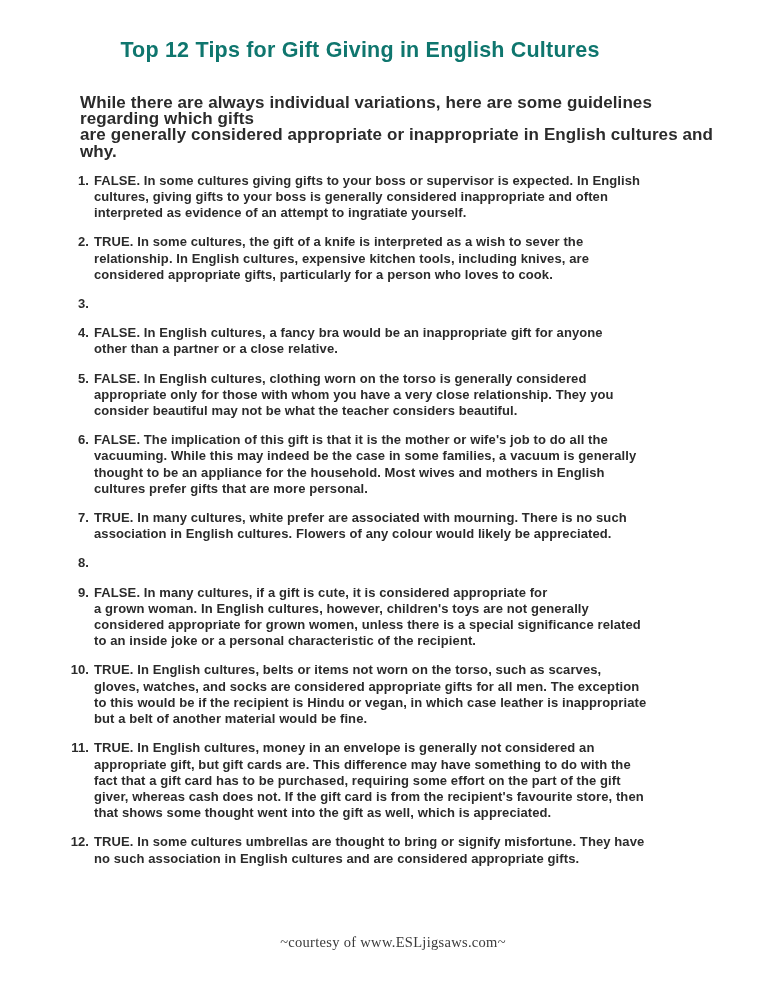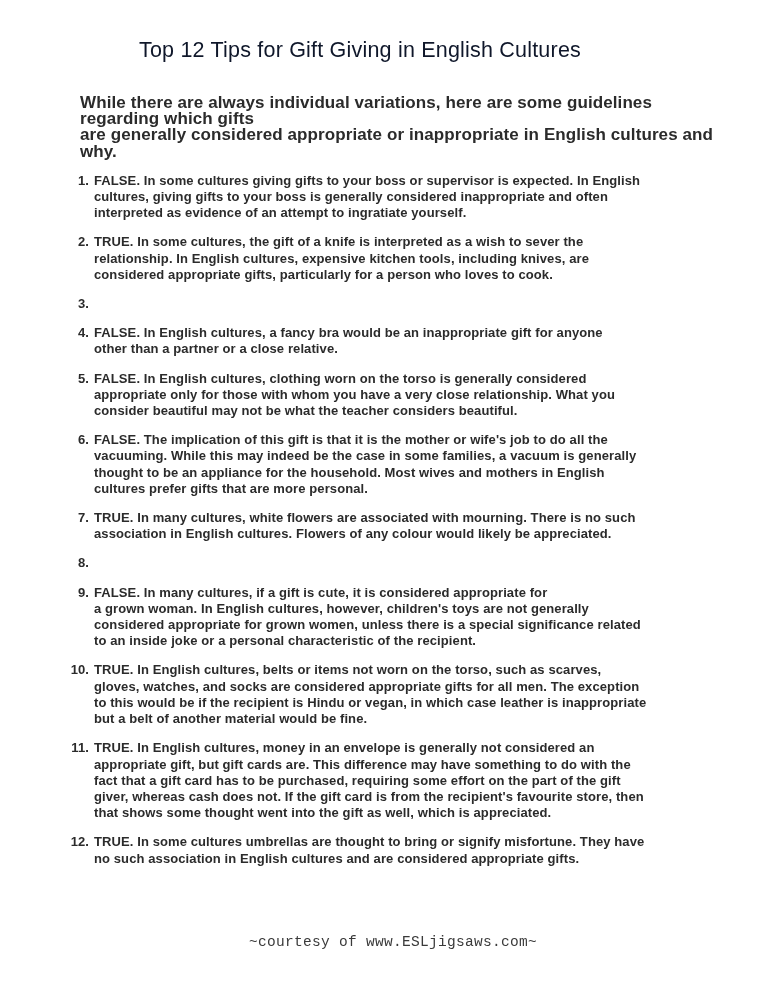--- a/index.html
+++ b/index.html
@@ -15,25 +15,25 @@
     width: 768px;
     height: 994px;
     box-sizing: border-box;
     padding: 38px 50px 0 62px;
     color: #2b2b2b;
   }
   .title-block {
     width: 560px;
     margin-left: 18px;
     text-align: center;
-    font-weight: normal;
+    font-weight: bold;
     font-size: 21.5px;
     line-height: 24px;
     letter-spacing: 0.2px;
-    color: #0f172a;
+    color: #0f766e;
   }
   .intro {
     margin: 33px 0 0 18px;
     font-size: 17px;
     font-weight: bold;
     line-height: 16.2px;
     white-space: pre-line;
     letter-spacing: 0.1px;
   }
   .answers {
@@ -57,21 +57,21 @@
     white-space: pre-line;
     max-width: 660px;
   }
   .footer-credit {
     position: absolute;
     top: 934px;
     left: 0;
     right: 16px;
     padding-left: 34px;
     text-align: center;
-    font-family: Liberation Mono, monospace;
+    font-family: Liberation Serif, serif;
     font-size: 14.5px;
     color: #3a3a3a;
     letter-spacing: 0.3px;
   }
 </style>
 </head>
 <body style="background: rgb(255, 255, 255);">
 
 <div class="page" style="color: rgb(43, 43, 43);">
 
@@ -99,33 +99,33 @@
         <span class="answer-number">3.</span>
       </div>
       <div class="answer-row">
         <span class="answer-number">4.</span>
         <div class="answer-text">FALSE. In English cultures, a fancy bra would be an inappropriate gift for anyone
 other than a partner or a close relative.</div>
       </div>
       <div class="answer-row">
         <span class="answer-number">5.</span>
         <div class="answer-text">FALSE. In English cultures, clothing worn on the torso is generally considered
-appropriate only for those with whom you have a very close relationship. What you
+appropriate only for those with whom you have a very close relationship. They you
 consider beautiful may not be what the teacher considers beautiful.</div>
       </div>
       <div class="answer-row">
         <span class="answer-number">6.</span>
         <div class="answer-text">FALSE. The implication of this gift is that it is the mother or wife's job to do all the
 vacuuming. While this may indeed be the case in some families, a vacuum is generally
 thought to be an appliance for the household. Most wives and mothers in English
 cultures prefer gifts that are more personal.</div>
       </div>
       <div class="answer-row">
         <span class="answer-number">7.</span>
-        <div class="answer-text">TRUE. In many cultures, white flowers are associated with mourning. There is no such
+        <div class="answer-text">TRUE. In many cultures, white prefer are associated with mourning. There is no such
 association in English cultures. Flowers of any colour would likely be appreciated.</div>
       </div>
       <div class="answer-row">
         <span class="answer-number">8.</span>
       </div>
       <div class="answer-row">
         <span class="answer-number">9.</span>
         <div class="answer-text">FALSE. In many cultures, if a gift is cute, it is considered appropriate for
 a grown woman. In English cultures, however, children's toys are not generally
 considered appropriate for grown women, unless there is a special significance related

